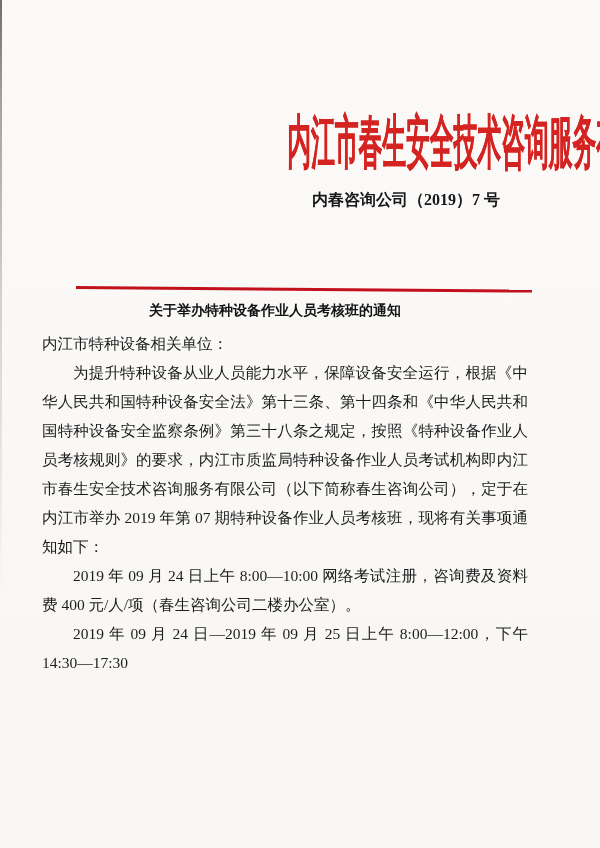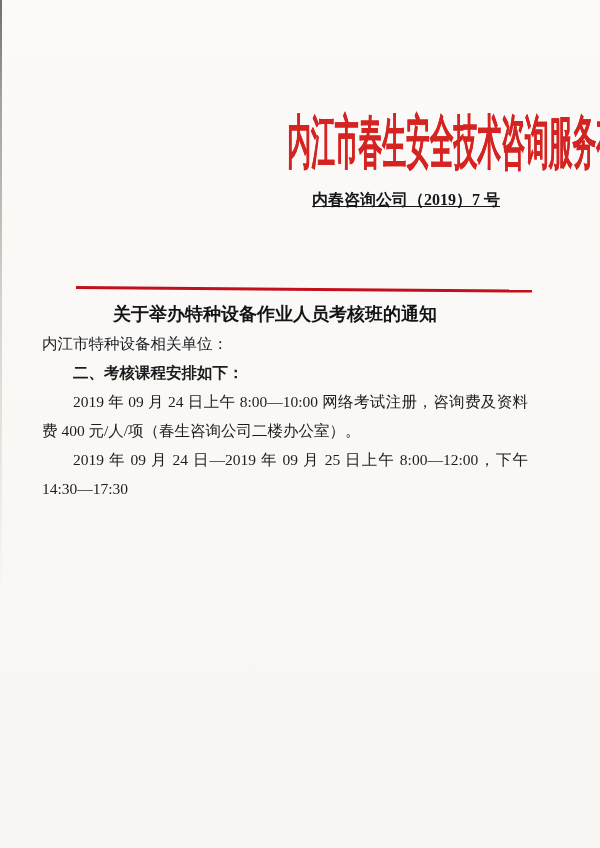--- a/index.html
+++ b/index.html
@@ -49,40 +49,39 @@
 
   .doc-number {
     position: absolute;
     top: 190px;
     left: 406px;
     transform: translateX(-50%);
     font-size: 16px;
     font-weight: bold;
     white-space: nowrap;
     color: #17171a;
-    text-decoration: underline;
   }
 
   .red-rule {
     position: absolute;
     top: 286px;
     left: 76px;
     width: 456px;
     height: 3px;
     background: #c2101d;
     transform: rotate(0.45deg);
     transform-origin: left center;
   }
 
   .notice-title {
     position: absolute;
     top: 302px;
     left: 275px;
     transform: translateX(-50%);
-    font-size: 18px;
+    font-size: 14px;
     font-weight: bold;
     white-space: nowrap;
     color: #141416;
   }
 
   .content {
     position: absolute;
     top: 329px;
     left: 42px;
     width: 486px;
@@ -108,18 +107,18 @@
   </div>
 
   <div class="doc-number">内春咨询公司（2019）7 号</div>
 
   <div class="red-rule"></div>
 
   <div class="notice-title">关于举办特种设备作业人员考核班的通知</div>
 
   <div class="content">
     <p class="salutation">内江市特种设备相关单位：</p>
-    <p class="para-heading">二、考核课程安排如下：</p>
+    <p class="para-indent">为提升特种设备从业人员能力水平，保障设备安全运行，根据《中华人民共和国特种设备安全法》第十三条、第十四条和《中华人民共和国特种设备安全监察条例》第三十八条之规定，按照《特种设备作业人员考核规则》的要求，内江市质监局特种设备作业人员考试机构即内江市春生安全技术咨询服务有限公司（以下简称春生咨询公司），定于在内江市举办 2019 年第 07 期特种设备作业人员考核班，现将有关事项通知如下：</p>
     <p class="para-indent">2019 年 09 月 24 日上午 8:00—10:00 网络考试注册，咨询费及资料费 400 元/人/项（春生咨询公司二楼办公室）。</p>
     <p class="para-indent">2019 年 09 月 24 日—2019 年 09 月 25 日上午 8:00—12:00，下午 14:30—17:30</p>
   </div>
 
 </div>
 
 </body></html>

